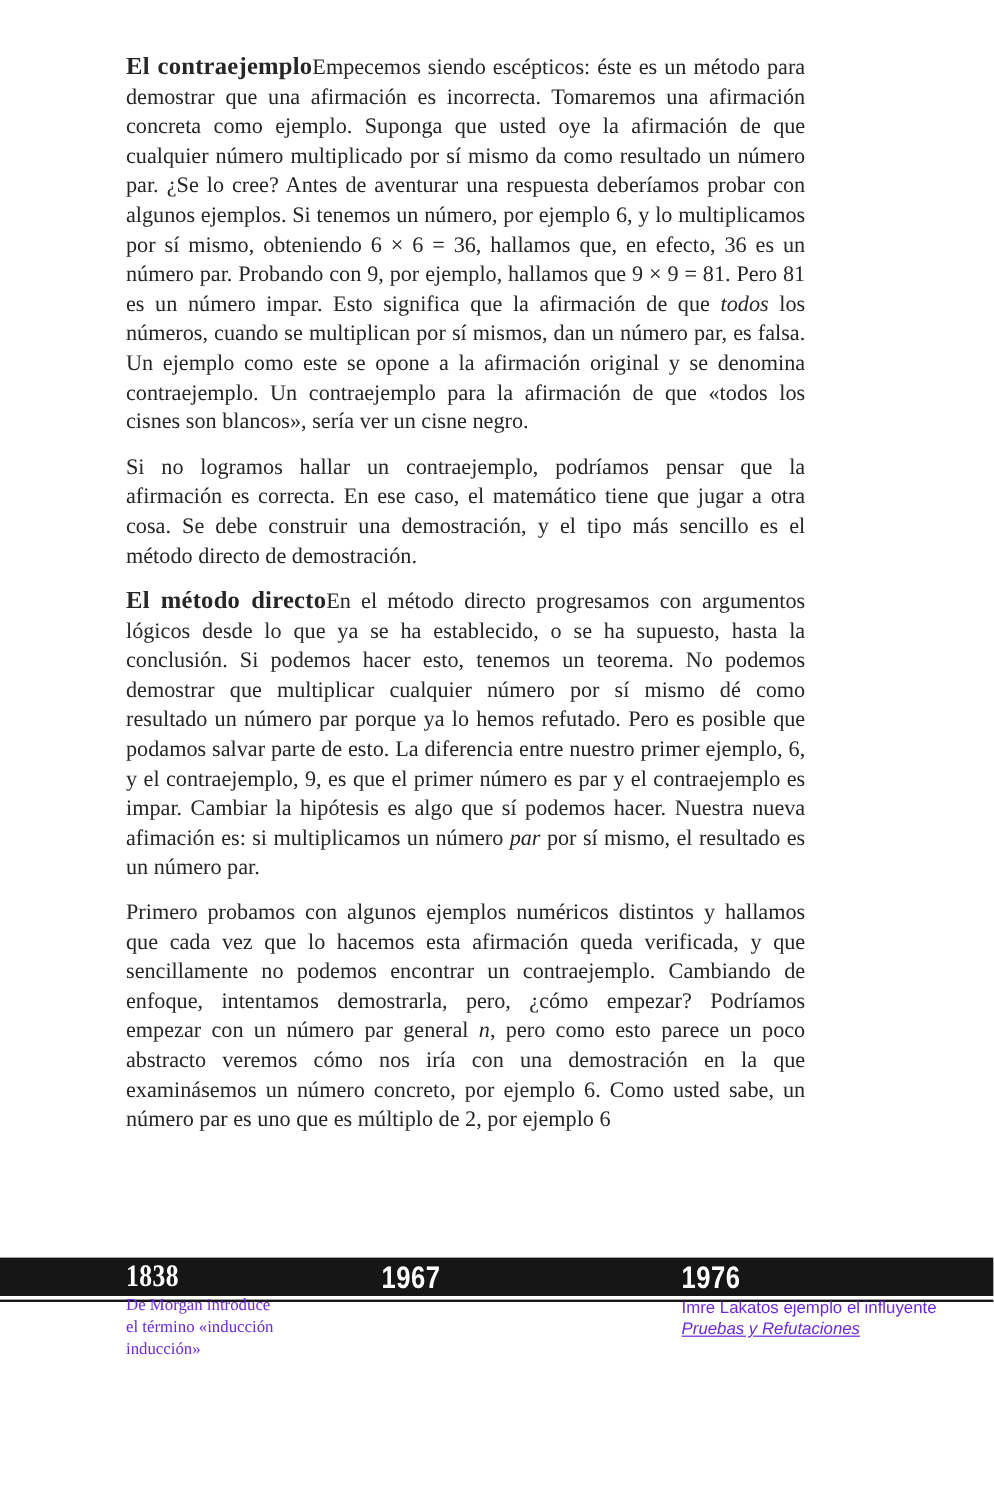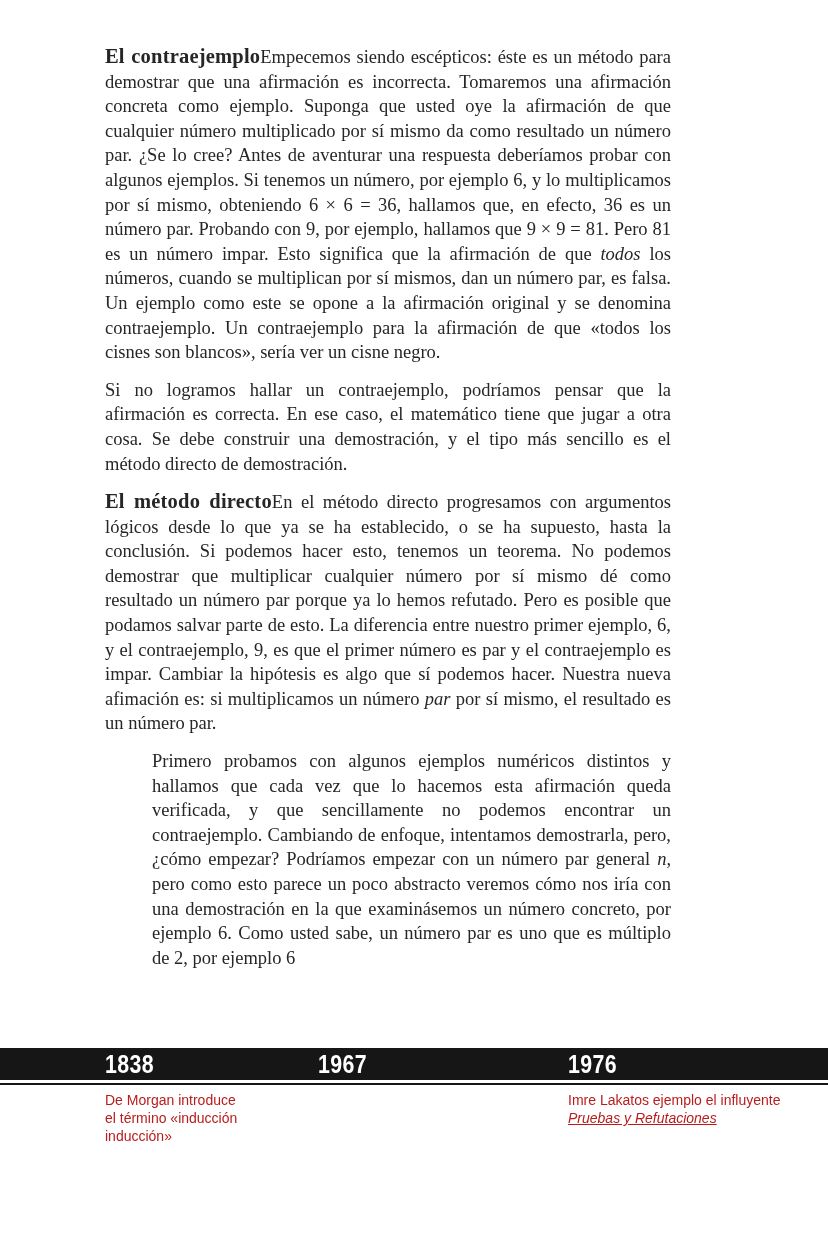--- a/index.html
+++ b/index.html
@@ -21,21 +21,21 @@
     top: 44px;
     width: 566px;
     font-family: "Liberation Serif", serif;
     font-size: 18.5px;
     line-height: 24.6px;
     color: #262626;
     text-align: justify;
     hyphens: auto;
   }
   .para { margin: 0 0 13px 0; }
-  .para:last-child { margin-bottom: 0; margin-left: 47px; }
+  .para:last-child { margin-bottom: 0; }
   .runin {
     font-weight: bold;
     font-size: 20.5px;
     letter-spacing: 0.2px;
   }
   .para i { font-style: italic; }
 
   
   .tl-bar {
     position: absolute;
@@ -59,42 +59,41 @@
     display: flex;
     align-items: center;
     color: #ffffff;
     font-weight: bold;
     font-size: 26px;
     letter-spacing: 0.5px;
     transform: scaleX(0.82);
     transform-origin: left center;
   }
   .tl-desc {
-    margin-top: 11px;
     font-size: 14px;
     line-height: 18px;
-    color: #b91c1c;
+    color: #6d28d9;
   }
   .tl-line { white-space: nowrap; }
   .tl-line i { font-style: italic; text-decoration: underline; }
 </style>
 </head>
 <body style="background: rgb(255, 255, 255);">
 
 <main class="article" style="color: rgb(38, 38, 38);">
     <p class="para"><b class="runin">El contraejemplo</b>Empecemos siendo escépticos: éste es un método para demostrar que una afirmación es incorrecta. Tomaremos una afirmación concreta como ejemplo. Suponga que usted oye la afirmación de que cualquier número multiplicado por sí mismo da como resultado un número par. ¿Se lo cree? Antes de aventurar una respuesta deberíamos probar con algunos ejemplos. Si tenemos un número, por ejemplo 6, y lo multiplicamos por sí mismo, obteniendo 6 × 6 = 36, hallamos que, en efecto, 36 es un número par. Probando con 9, por ejemplo, hallamos que 9 × 9 = 81. Pero 81 es un número impar. Esto significa que la afirmación de que <i>todos</i> los números, cuando se multiplican por sí mismos, dan un número par, es falsa. Un ejemplo como este se opone a la afirmación original y se denomina contraejemplo. Un contraejemplo para la afirmación de que «todos los cisnes son blancos», sería ver un cisne negro.</p>
     <p class="para">Si no logramos hallar un contraejemplo, podríamos pensar que la afirmación es correcta. En ese caso, el matemático tiene que jugar a otra cosa. Se debe construir una demostración, y el tipo más sencillo es el método directo de demostración.</p>
     <p class="para"><b class="runin">El método directo</b>En el método directo progresamos con argumentos lógicos desde lo que ya se ha establecido, o se ha supuesto, hasta la conclusión. Si podemos hacer esto, tenemos un teorema. No podemos demostrar que multiplicar cualquier número por sí mismo dé como resultado un número par porque ya lo hemos refutado. Pero es posible que podamos salvar parte de esto. La diferencia entre nuestro primer ejemplo, 6, y el contraejemplo, 9, es que el primer número es par y el contraejemplo es impar. Cambiar la hipótesis es algo que sí podemos hacer. Nuestra nueva afimación es: si multiplicamos un número <i>par</i> por sí mismo, el resultado es un número par.</p>
     <p class="para">Primero probamos con algunos ejemplos numéricos distintos y hallamos que cada vez que lo hacemos esta afirmación queda verificada, y que sencillamente no podemos encontrar un contraejemplo. Cambiando de enfoque, intentamos demostrarla, pero, ¿cómo empezar? Podríamos empezar con un número par general <i>n</i>, pero como esto parece un poco abstracto veremos cómo nos iría con una demostración en la que examinásemos un número concreto, por ejemplo 6. Como usted sabe, un número par es uno que es múltiplo de 2, por ejemplo 6</p>
   </main>
 
 <div class="tl-bar" style="background: rgb(22, 22, 22);"></div>
 <div class="tl-rule" style="background: rgb(22, 22, 22);"></div>
 <div id="timeline-root">
-    <div class="tl-col" style="left: 105px;">
+    <div class="tl-col" style="left: 105px; font-family: Liberation Serif, serif;">
       <div class="tl-year" style="color: rgb(255, 255, 255);">1838</div>
       <div class="tl-desc">
         <div class="tl-line">De Morgan introduce</div>
         <div class="tl-line">el término «inducción</div>
         <div class="tl-line">inducción»</div>
       </div>
     </div>
     <div class="tl-col" style="left: 318px;">
       <div class="tl-year" style="color: rgb(255, 255, 255);">1967</div>
     </div>

